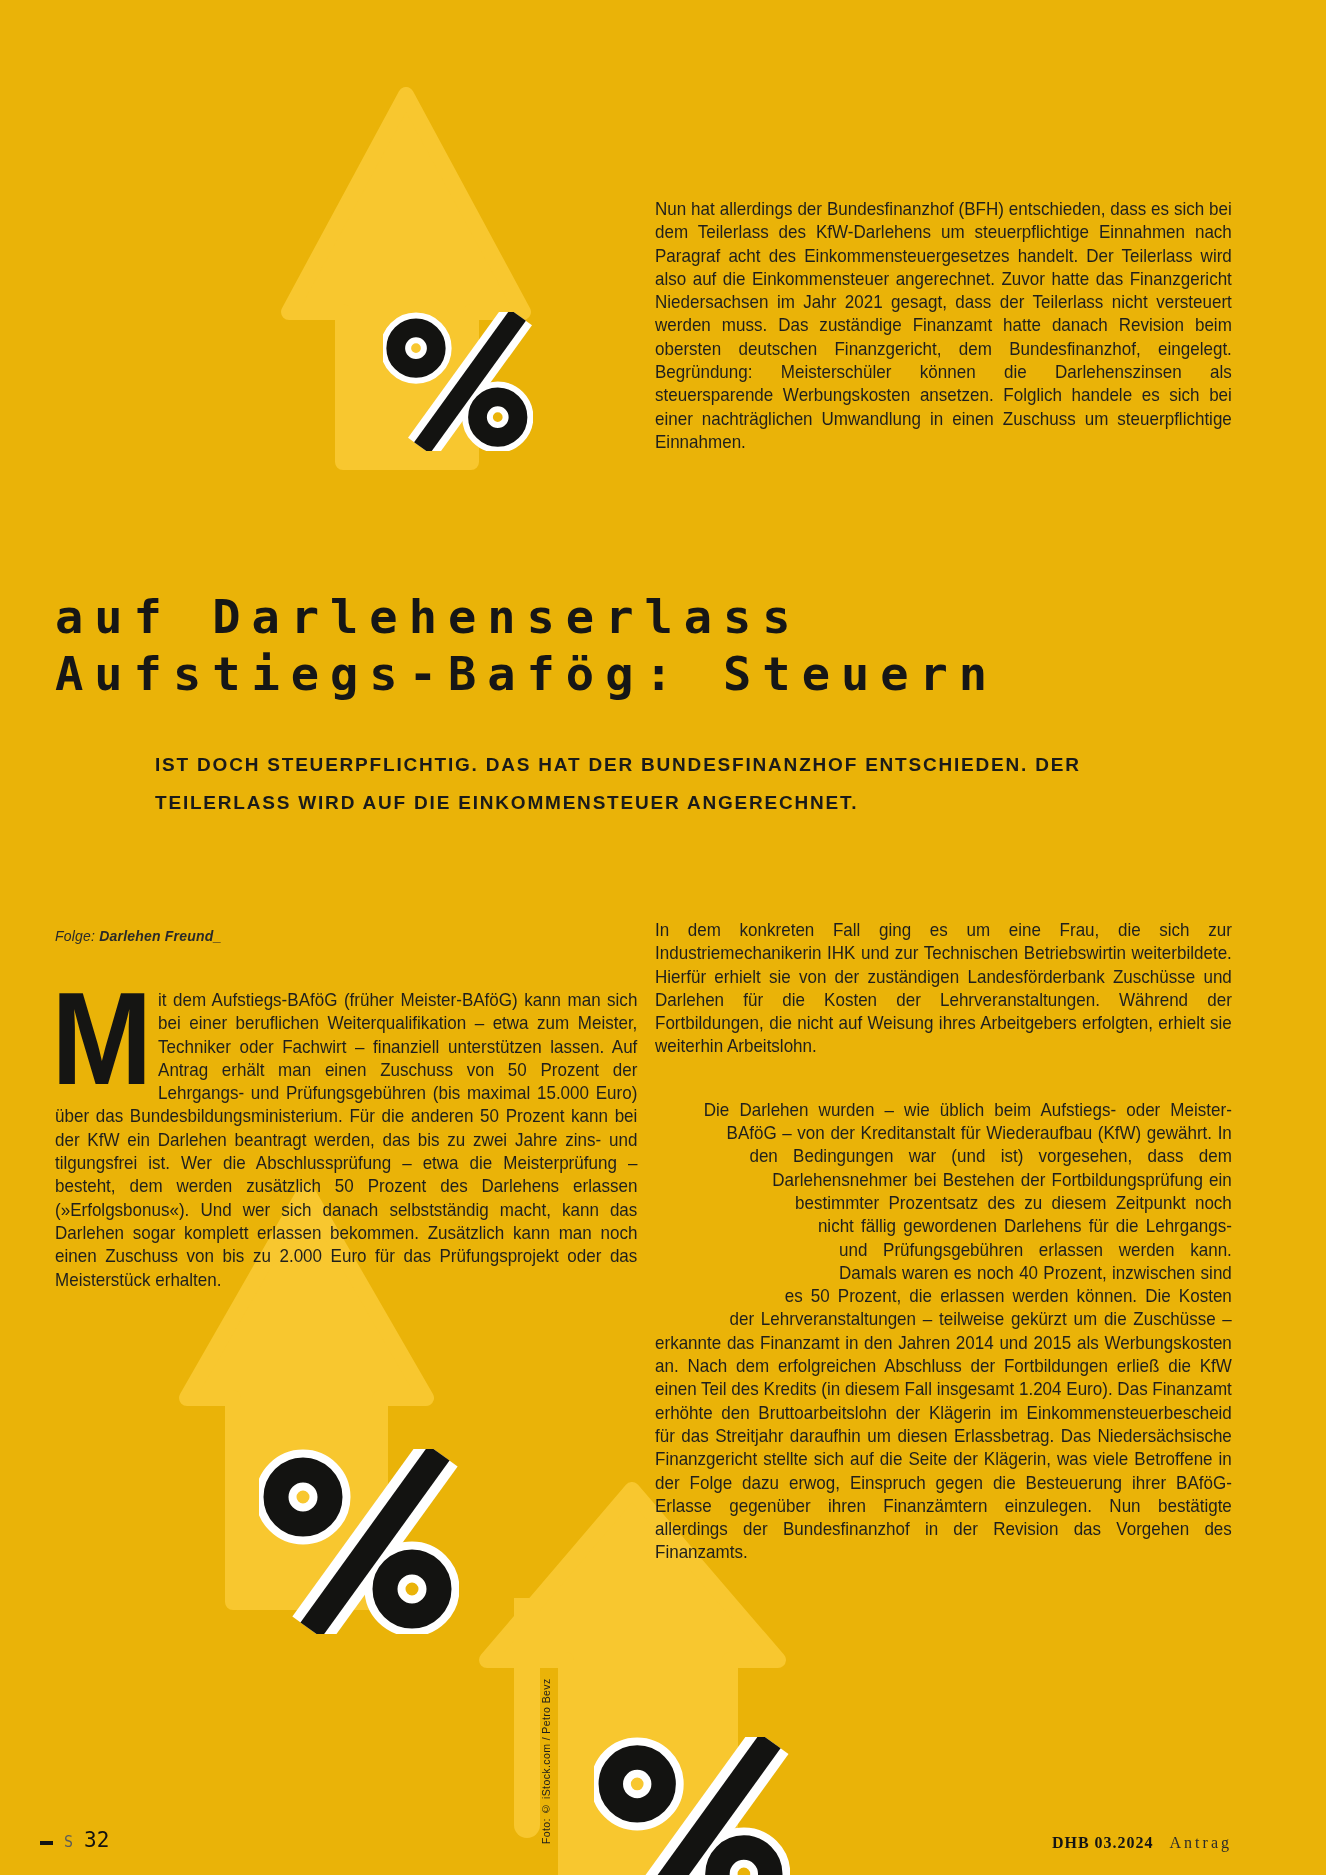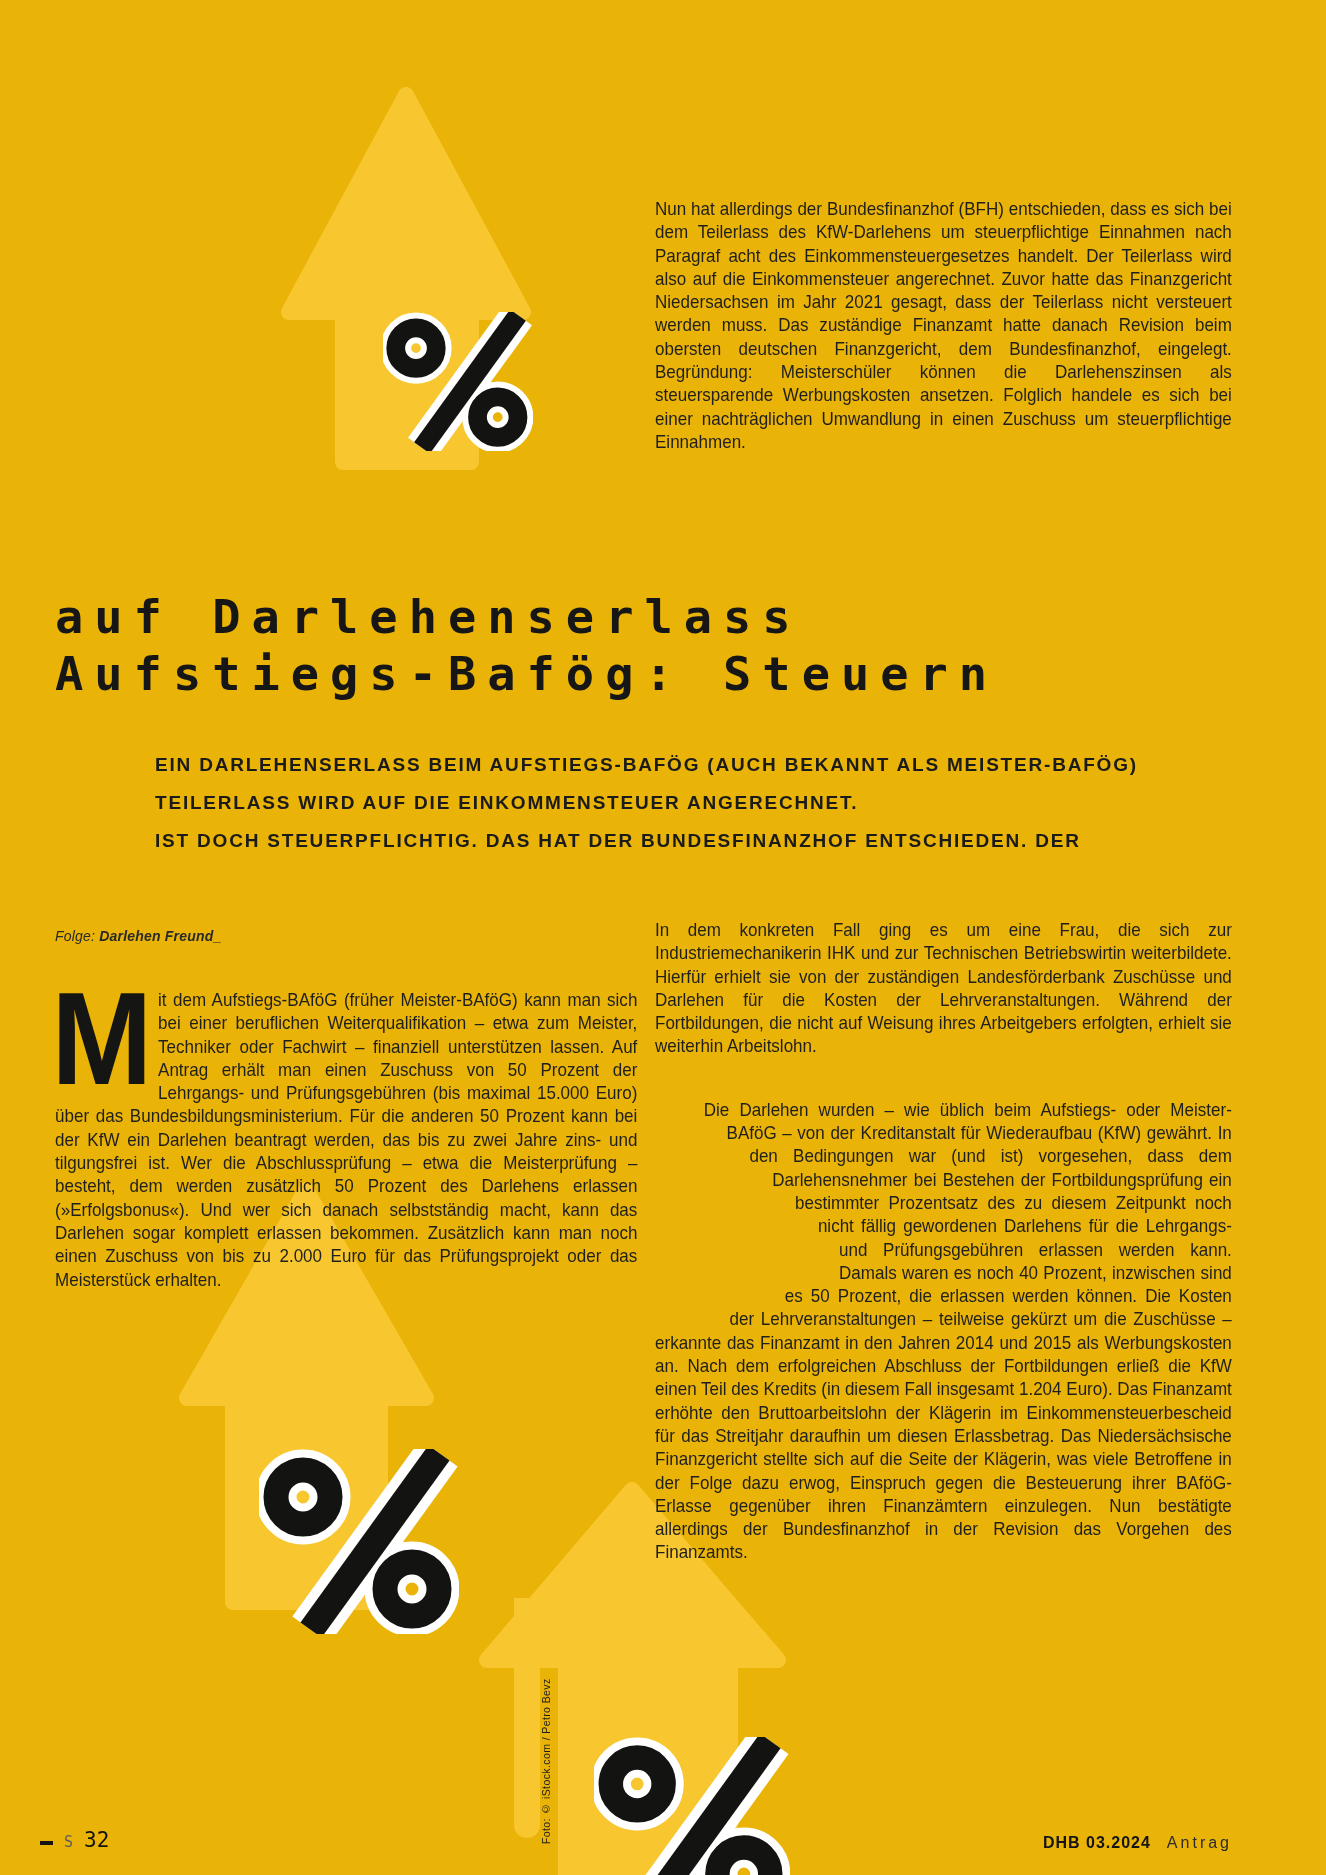--- a/index.html
+++ b/index.html
@@ -71,21 +71,21 @@
     position:absolute; left:40px; top:1828px; z-index:4;
     display:flex; align-items:baseline; gap:11px;
     font-family:"DejaVu Sans Mono", monospace;
   }
   .footer-tick{width:13px; height:4px; background:#141414; align-self:center; margin-top:6px;}
   .footer-s{font-size:15px; color:#5c5c5a;}
   .footer-pagenum{font-size:21px; font-weight:normal; color:#111;}
   .footer-right{
     position:absolute; right:94px; top:1834px; z-index:4;
     display:flex; align-items:baseline; gap:16px;
-    font-family:Liberation Sans, sans-serif; font-size:16px;
+    font-family:Liberation Serif, serif; font-size:16px;
   }
   .footer-issue{font-weight:bold; color:#141414; letter-spacing:1px;}
   .footer-section{color:#2c2c2a; letter-spacing:3px;}
 </style>
 </head>
 <body>
 
 <div class="page">
 
   <svg class="arrow-svg" style="left:281px; top:87px;" width="250" height="383" viewBox="0 0 250 383">
@@ -141,23 +141,22 @@
   </svg>
 
   <div class="textblock intro">Nun hat allerdings der Bundesfinanzhof (BFH) entschieden, dass es sich bei dem Teilerlass des KfW-Darlehens um steuerpflichtige Einnahmen nach Paragraf acht des Einkommensteuergesetzes handelt. Der Teilerlass wird also auf die Einkommensteuer angerechnet. Zuvor hatte das Finanzgericht Niedersachsen im Jahr 2021 gesagt, dass der Teilerlass nicht versteuert werden muss. Das zuständige Finanzamt hatte danach Revision beim obersten deutschen Finanzgericht, dem Bundesfinanzhof, eingelegt. Begründung: Meisterschüler können die Darlehenszinsen als steuersparende Werbungskosten ansetzen. Folglich handele es sich bei einer nachträglichen Umwandlung in einen Zuschuss um steuerpflichtige Einnahmen.</div>
 
   <div class="headline">
     <div>auf Darlehenserlass</div>
     <div>Aufstiegs-Bafög: Steuern</div>
   </div>
 
   <div class="deck">
-    <div>EIN DARLEHENSERLASS BEIM AUFSTIEGS-BAFÖG (AUCH BEKANNT ALS MEISTER-BAFÖG)</div>
+    <div>IST DOCH STEUERPFLICHTIG. DAS HAT DER BUNDESFINANZHOF ENTSCHIEDEN. DER</div>
     <div>TEILERLASS WIRD AUF DIE EINKOMMENSTEUER ANGERECHNET.</div>
-    <div>IST DOCH STEUERPFLICHTIG. DAS HAT DER BUNDESFINANZHOF ENTSCHIEDEN. DER</div>
   </div>
 
   <div class="byline">
     <span>Folge:</span>
     <span class="author">Darlehen Freund_</span>
   </div>
 
   <div class="textblock col-left">
     <p>
       <span class="dropcap">

